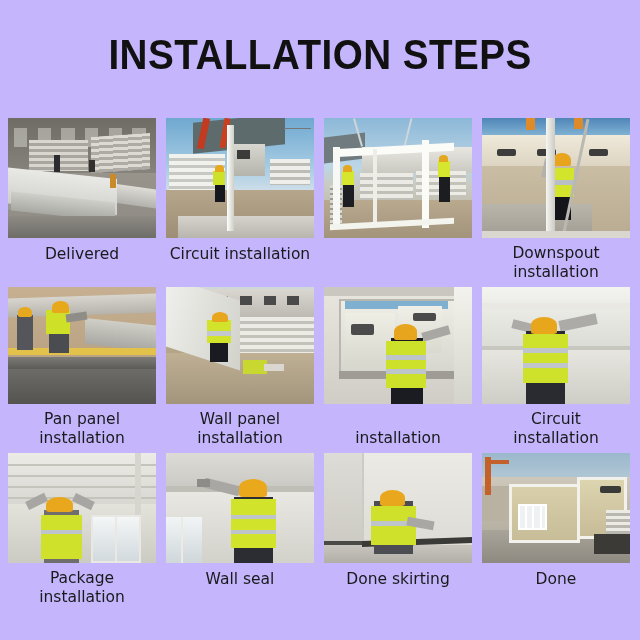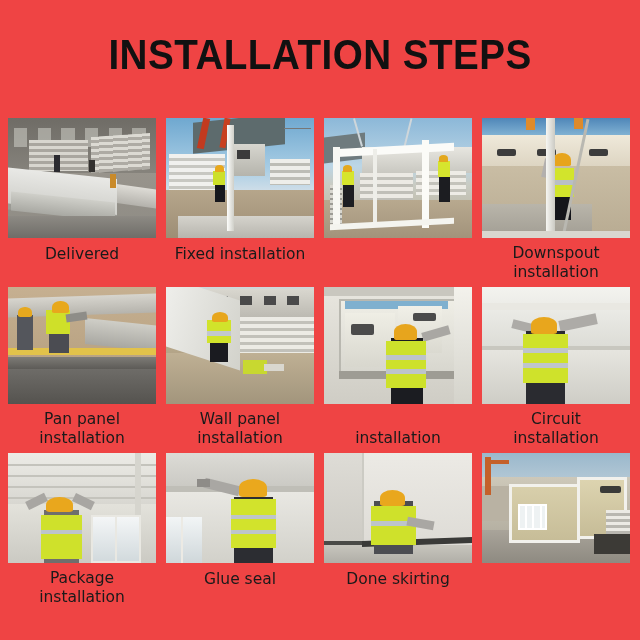--- a/index.html
+++ b/index.html
@@ -12,21 +12,21 @@
     width: 640px;
     height: 640px;
     overflow: hidden;
     font-family: "DejaVu Sans", sans-serif;
     -webkit-font-smoothing: antialiased;
   }
   .page {
     position: relative;
     width: 640px;
     height: 640px;
-    background: #ef4444;
+    background: #c4b5fd;
   }
 
   
   .title-bar {
     position: absolute;
     left: 0;
     top: 34px;
     width: 640px;
     text-align: center;
   }
@@ -333,21 +333,21 @@
             <span class="unitwin"></span>
           <span class="stack"></span>
             <span class="crane"></span>
           <span class="slabf"></span>
           <span class="col"></span>
           <span class="worker"></span>
             <span class="vest"></span>
             <span class="hat"></span>
         </div>
         <div class="caption cap-1line">
-          <span>Fixed installation</span>
+          <span>Circuit installation</span>
         </div>
       </div>
 
       <div class="cell">
         <div class="photo t3">
           <span class="sky3"></span>
             <span class="shed"></span>
             <span class="backw"></span>
           <span class="stk"></span>
             <span class="stk2"></span>
@@ -526,21 +526,21 @@
             <span class="mul10"></span>
           <span class="w10a"></span>
             <span class="tool10"></span>
           <span class="w10b"></span>
             <span class="w10v"></span>
           <span class="w10s1"></span>
             <span class="w10s2"></span>
             <span class="w10h"></span>
         </div>
         <div class="caption cap-1line">
-          <span>Glue seal</span>
+          <span>Wall seal</span>
         </div>
       </div>
 
       <div class="cell">
         <div class="photo t11">
           <span class="wall11"></span>
             <span class="lwall"></span>
             <span class="cnr11"></span>
           <span class="floor11"></span>
             <span class="skirt"></span>
@@ -567,18 +567,21 @@
           <span class="unitR"></span>
             <span class="vnt12"></span>
           <span class="stk12"></span>
             <span class="dark12"></span>
           <span class="unitL"></span>
           <span class="win12"></span>
           <span class="bar12" style="left:29%"></span>
             <span class="bar12" style="left:34%"></span>
           <span class="bar12" style="left:39%"></span>
         </div>
+        <div class="caption cap-1line">
+          <span>Done</span>
+        </div>
       </div>
 
     </div>
 
   </div>
 </div>
 
 </body></html>

